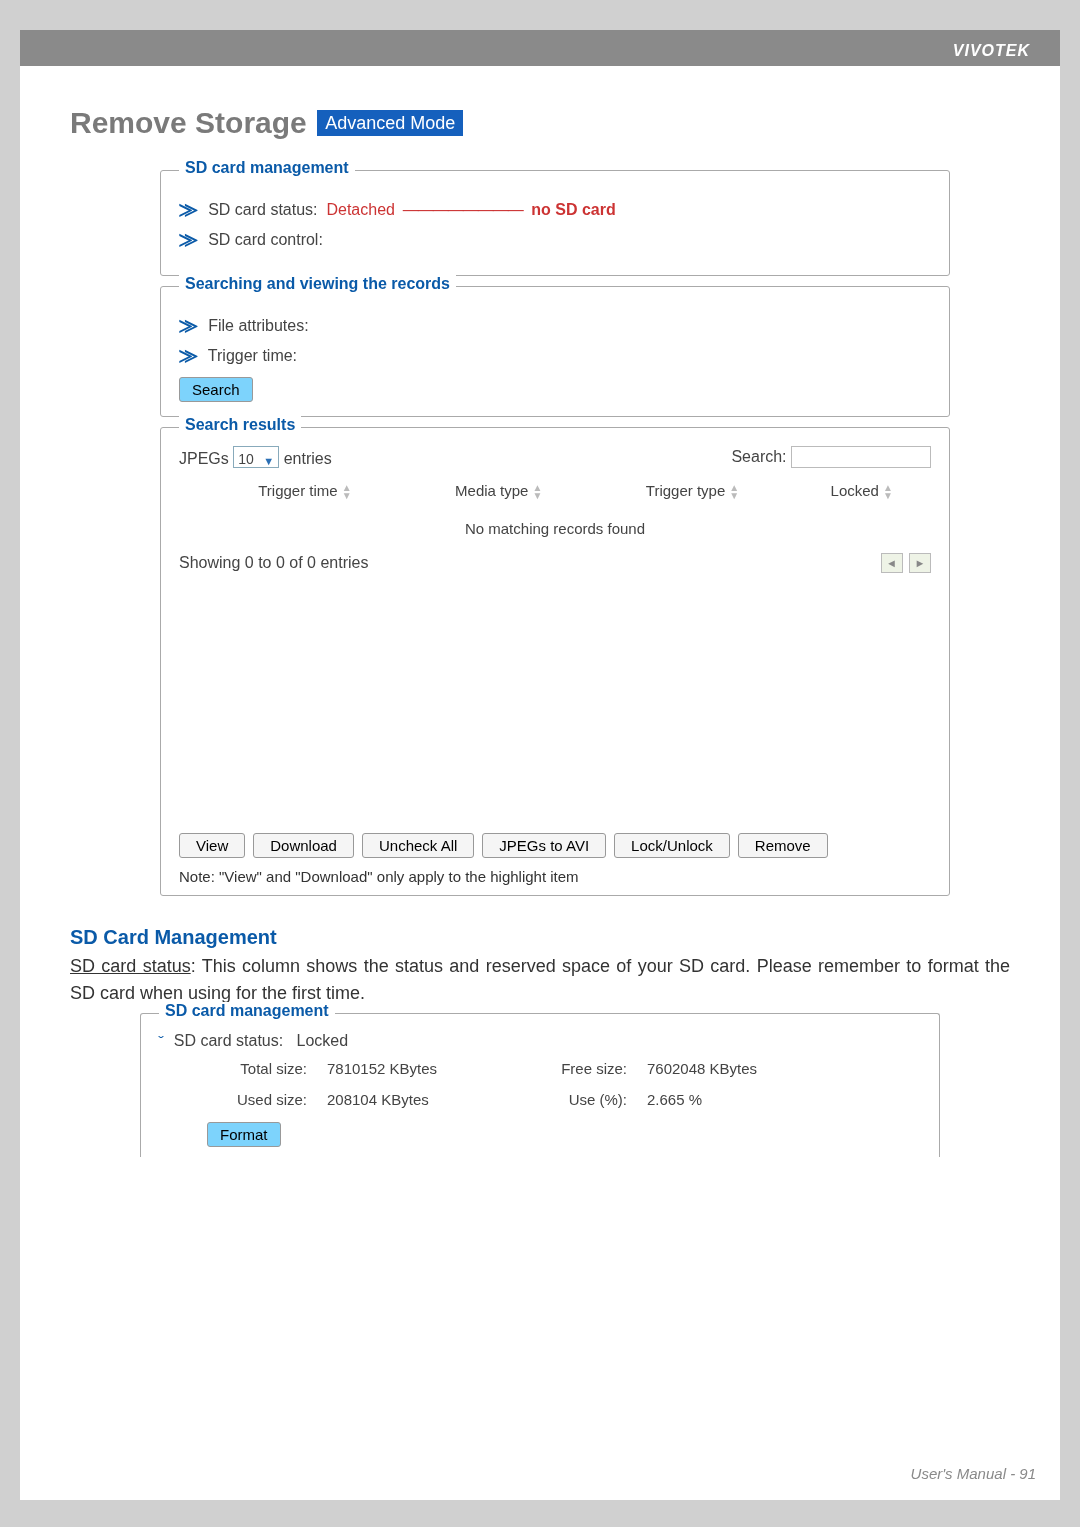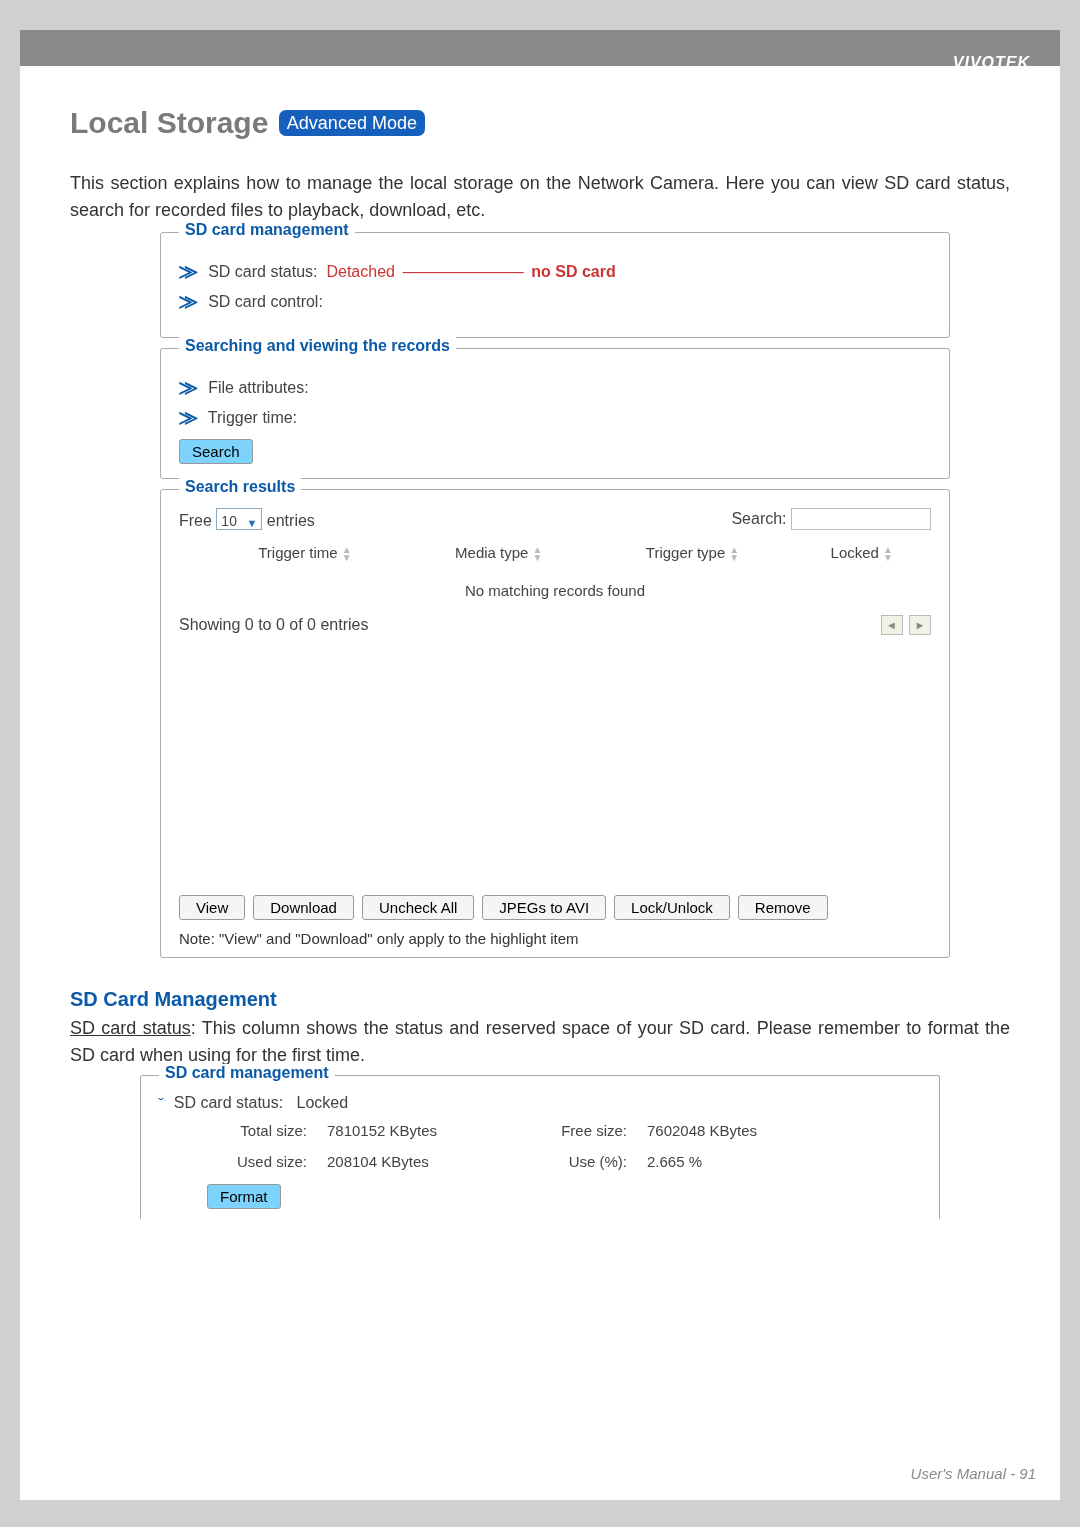--- a/index.html
+++ b/index.html
@@ -19,21 +19,21 @@
   }
   .header-band {
     background: #8a8a8a;
     height: 36px;
     width: 100%;
     position: relative;
   }
   .brand {
     position: absolute;
     right: 30px;
-    top: 24px;
+    top: 12px;
     color: #fff;
     font-weight: bold;
     font-style: italic;
     letter-spacing: 1px;
     font-size: 16px;
   }
   .content {
     padding: 40px 50px 0 50px;
   }
   .title-row {
@@ -45,21 +45,20 @@
     color: #7a7a7a;
     vertical-align: middle;
   }
   .badge {
     background: #1560bd;
     color: #fff;
     font-size: 18px;
     padding: 3px 8px;
     vertical-align: middle;
     margin-left: 6px;
-    border-radius: 7px;
   }
   .intro {
     font-size: 18px;
     line-height: 1.5;
     text-align: justify;
     margin-bottom: 8px;
   }
 
   .fieldset {
     border: 1px solid #aaa;
@@ -168,25 +167,24 @@
 <body>
 
 <div class="page">
   <div class="header-band">
     <div class="brand">VIVOTEK</div>
   </div>
 
   <div class="content">
 
     <div class="title-row">
-      <span class="title-text">Local Storage</span>
+      <span class="title-text">Remove Storage</span>
       <span class="badge">Advanced Mode</span>
     </div>
 
-    <p class="intro">This section explains how to manage the local storage on the Network Camera. Here you can view SD card status, search for recorded files to playback, download, etc.</p>
 
     <div class="fieldset">
       <div class="fieldset-legend">SD card management</div>
       <div class="bullet-row">
         <span class="bullet">⨠</span>
         <span>SD card status:</span>
         <span class="status-detached">&nbsp;<span>Detached</span></span>
         <span class="status-line">&nbsp;<span>————————</span></span>
         <span class="no-sd">no SD card</span>
       </div>
@@ -207,21 +205,21 @@
         <span>Trigger time:</span>
       </div>
       <button class="search-btn">Search</button>
     </div>
 
     <div class="fieldset" style="padding-bottom:10px;">
       <div class="fieldset-legend">Search results</div>
 
       <div class="sr-top">
         <div>
-          <span>Free</span>
+          <span>JPEGs</span>
           <span class="select-10">
             <span>10</span>
             <span class="chev">▼</span>
           </span>
           <span>entries</span>
         </div>
         <div>
           <span>Search:</span>
           <input class="search-input" style="">
         </div>

